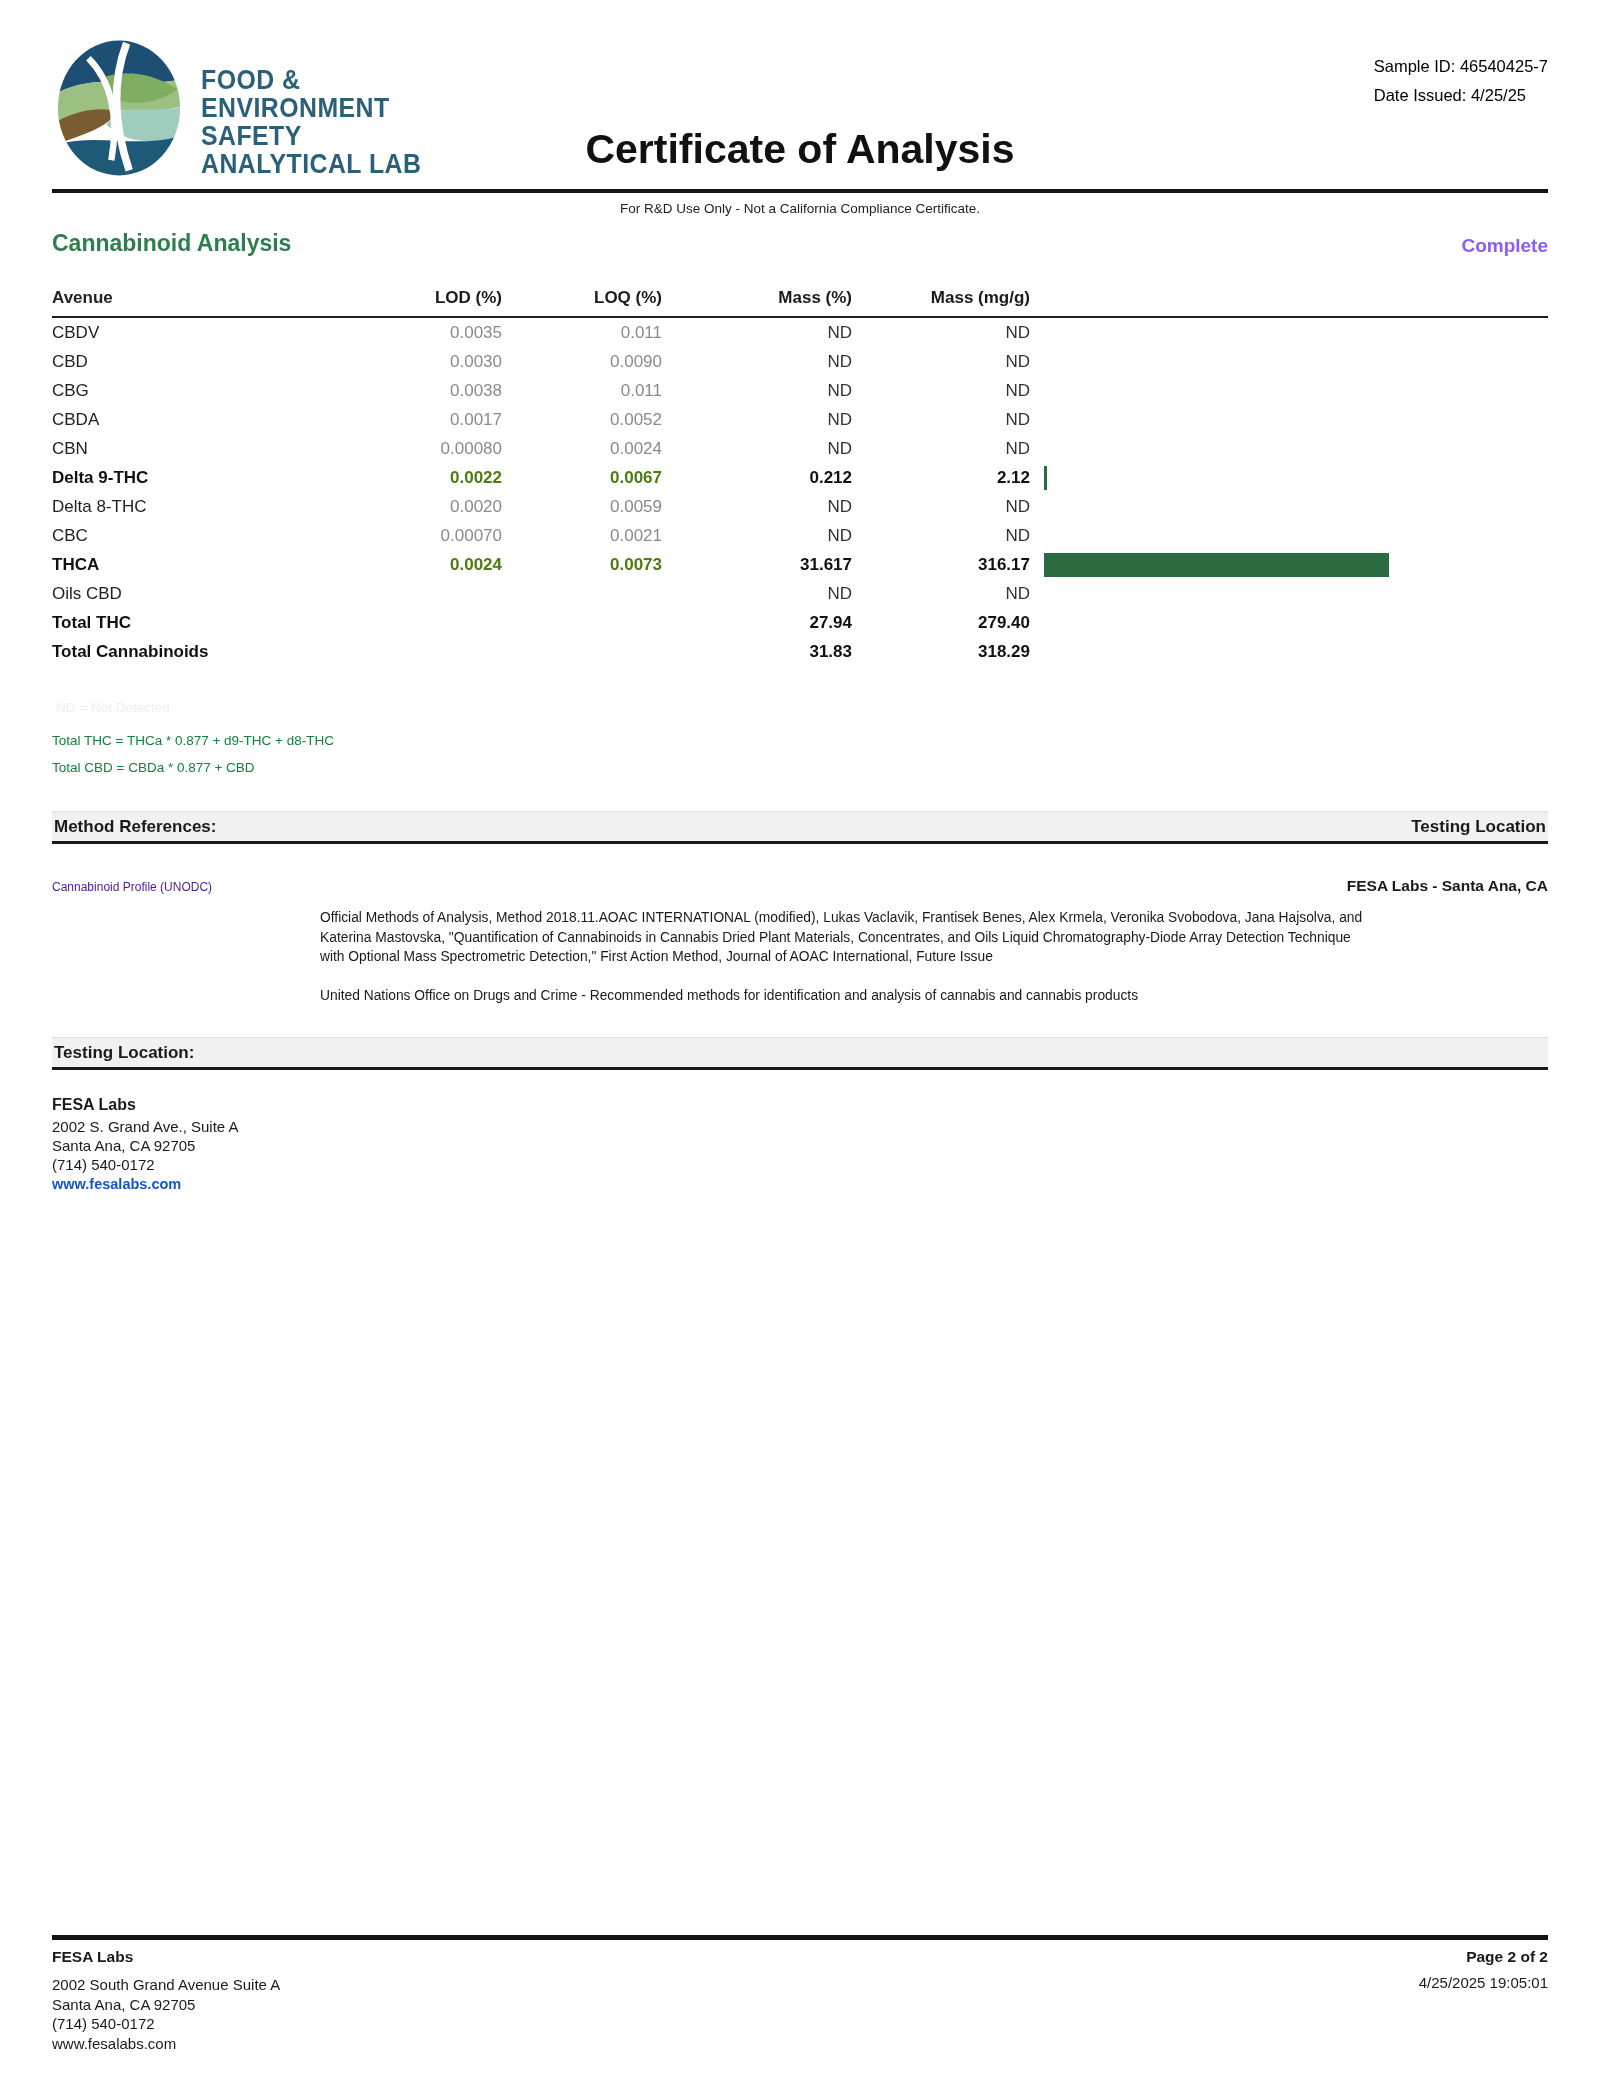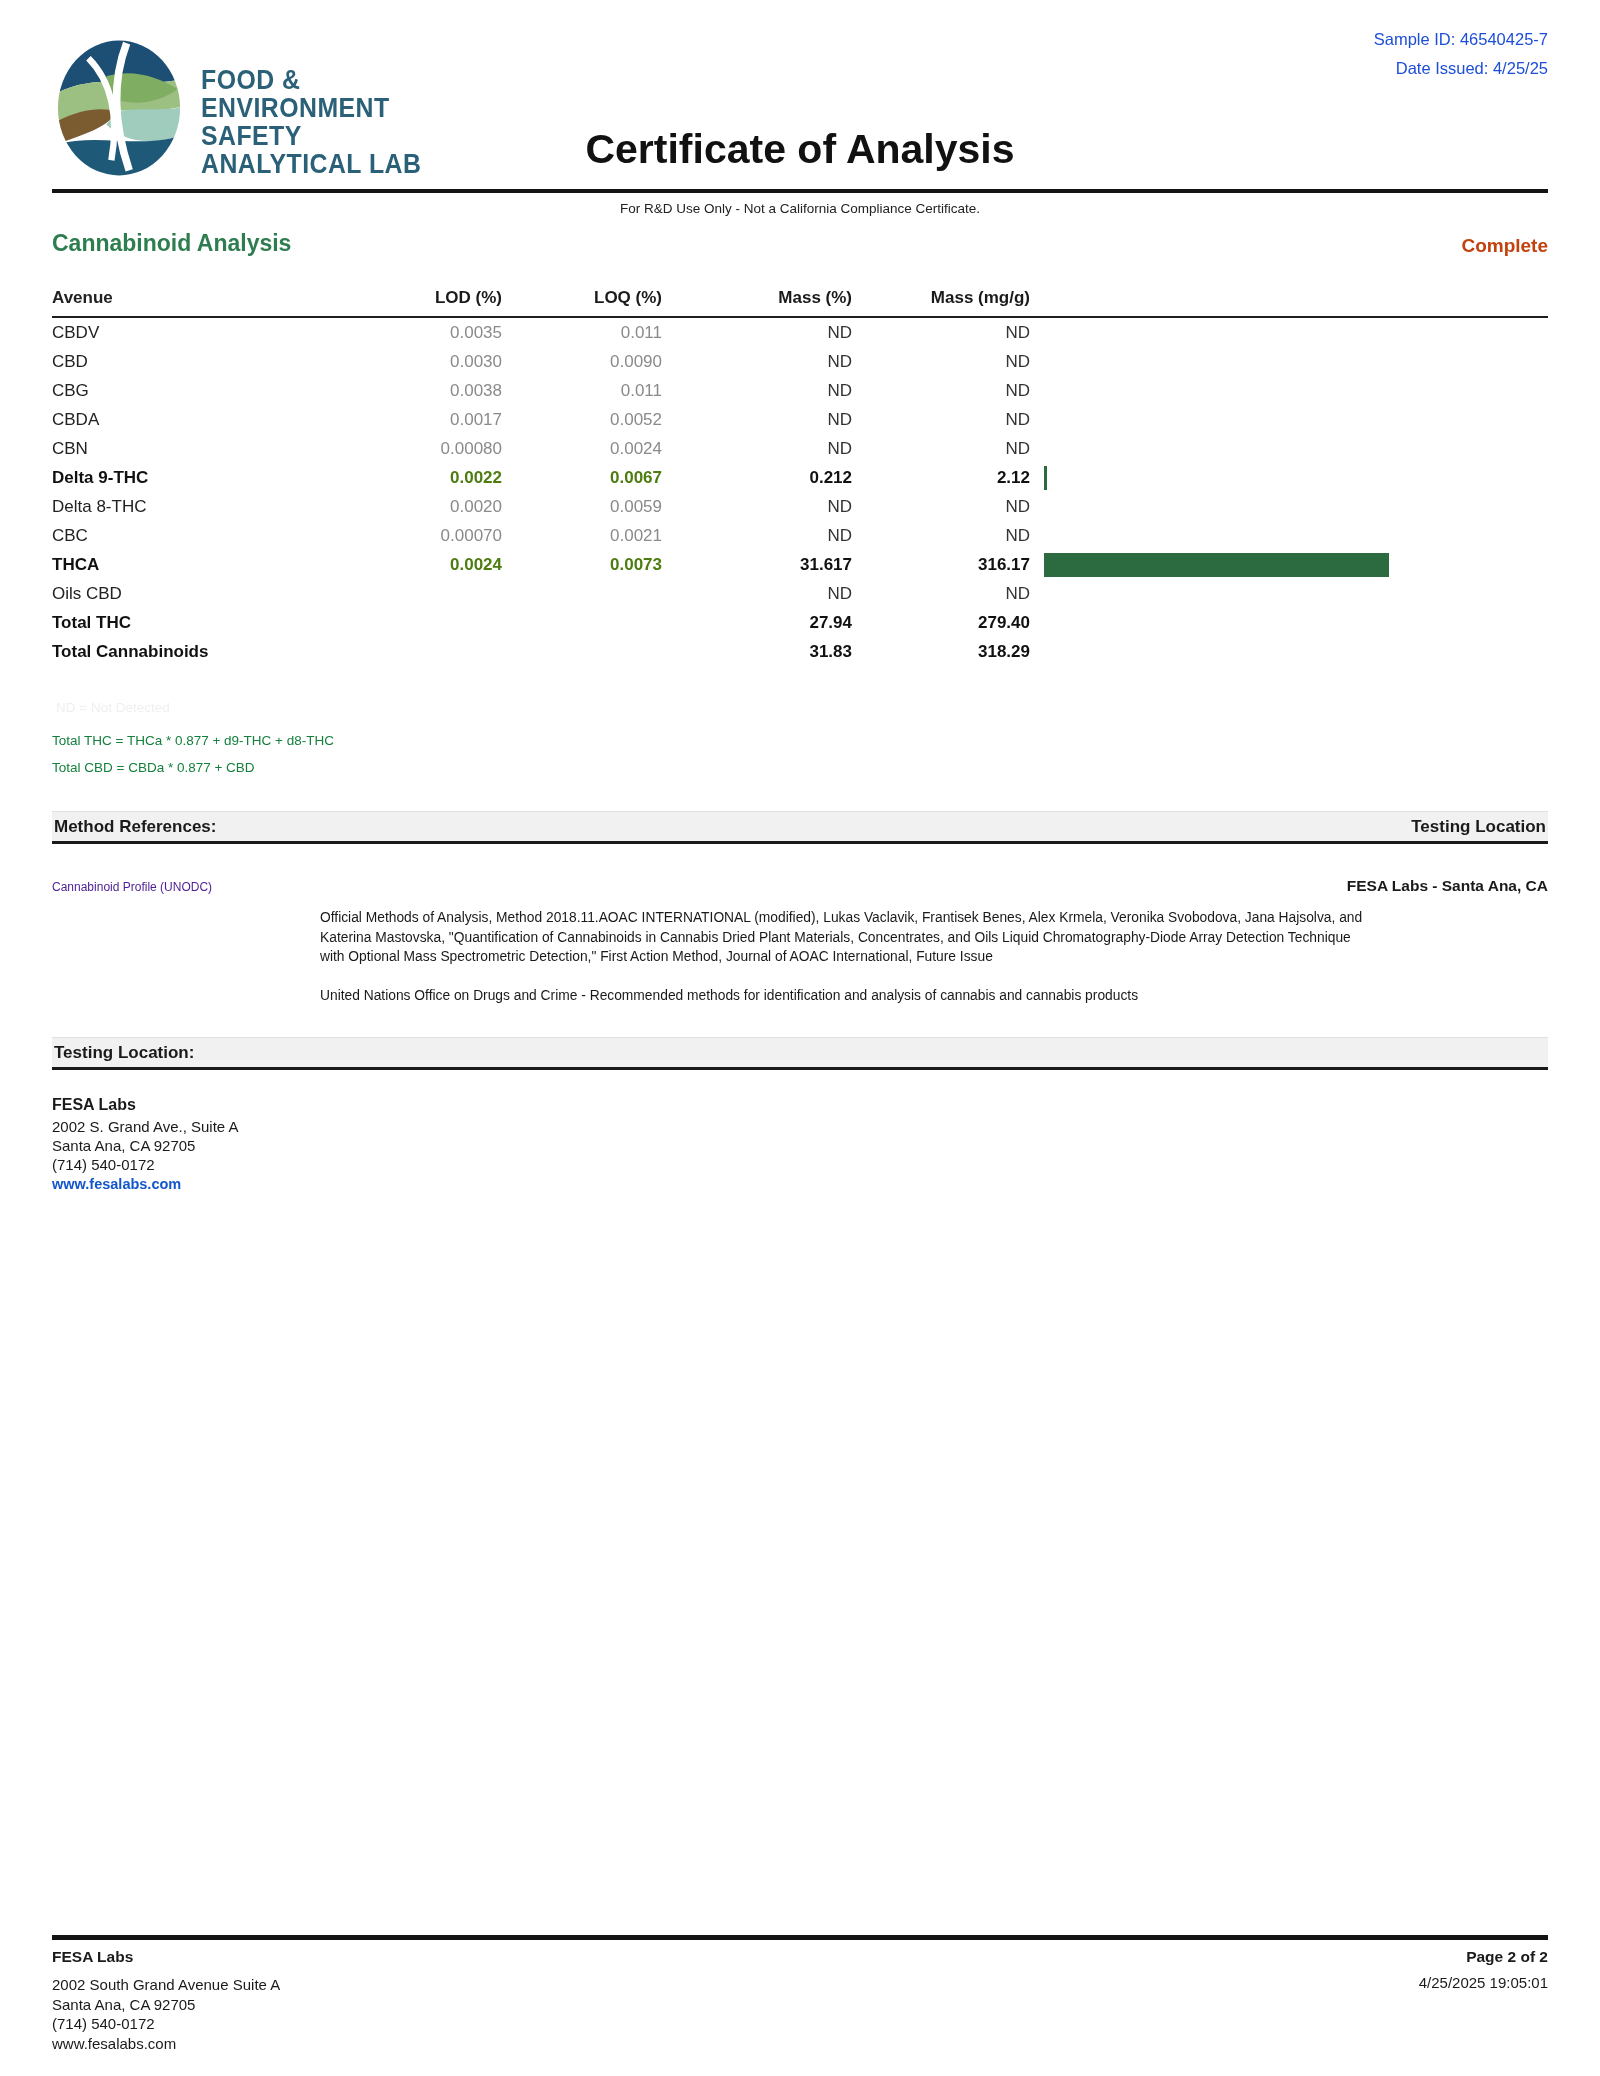--- a/index.html
+++ b/index.html
@@ -5,22 +5,22 @@
   * { margin:0; padding:0; box-sizing:border-box; }
   body { background:#fff; font-family:"Liberation Sans", sans-serif; color:#1a1a1a; }
   .page { position:relative; width:1600px; height:2076px; background:#ffffff; overflow:hidden; }
 
   
   .logo-block { position:absolute; left:55px; top:38px; display:flex; align-items:flex-start; }
   .logo-mark { width:128px; height:140px; }
   .logo-text { margin-left:18px; margin-top:28px; color:#2a6078; font-weight:bold;
                font-size:27px; line-height:28px; letter-spacing:0.5px;
                transform:scaleX(0.92); transform-origin:left top; }
-  .sample-info { position:absolute; right:52px; top:25px; text-align:right;
-                 font-size:16.5px; line-height:29px; color:#1d4ed8; }
+  .sample-info { position:absolute; right:52px; top:52px; text-align:left;
+                 font-size:16.5px; line-height:29px; color:#000000; }
   .doc-title { position:absolute; top:126px; left:0; width:100%; text-align:center;
                font-size:41px; font-weight:bold; color:#111; letter-spacing:0px; }
   .header-rule { position:absolute; top:189px; left:52px; right:52px; height:4px; background:#141414; }
   .doc-subtitle { position:absolute; top:201px; left:0; width:100%; text-align:center;
                   font-size:13.5px; color:#222; }
 
   
   .section-row { position:absolute; top:230px; left:52px; right:52px;
                  display:flex; justify-content:space-between; align-items:flex-end; }
   .section-title { font-size:23px; font-weight:bold; }
@@ -111,21 +111,21 @@
     <div>Sample ID: 46540425-7</div>
     <div>Date Issued: 4/25/25</div>
   </div>
 
   <div class="doc-title">Certificate of Analysis</div>
   <div class="header-rule"></div>
   <div class="doc-subtitle">For R&amp;D Use Only - Not a California Compliance Certificate.</div>
 
   <div class="section-row">
     <div class="section-title" style="color: rgb(46, 125, 79);">Cannabinoid Analysis</div>
-    <div class="section-status" style="color: #c2410c;">Complete</div>
+    <div class="section-status" style="color: #8b5cf6;">Complete</div>
   </div>
 
   <div class="cb-table">
     <div class="t-row t-head">
       <div class="c-analyte">Avenue</div>
       <div class="c-num">LOD (%)</div>
       <div class="c-num">LOQ (%)</div>
       <div class="c-num">Mass (%)</div>
       <div class="c-num">Mass (mg/g)</div>
       <div></div>

